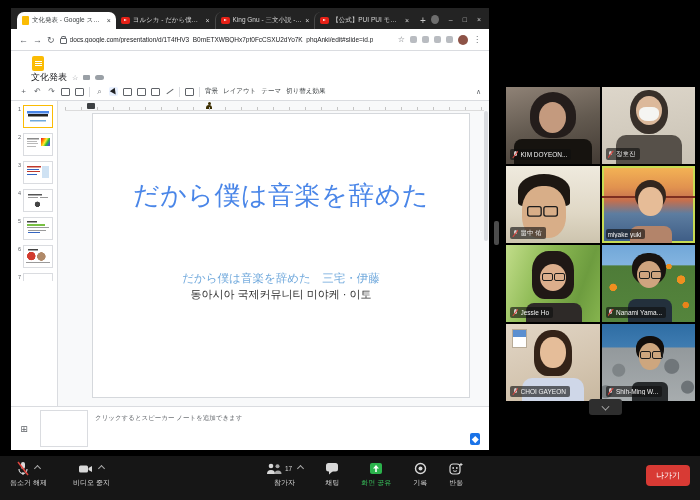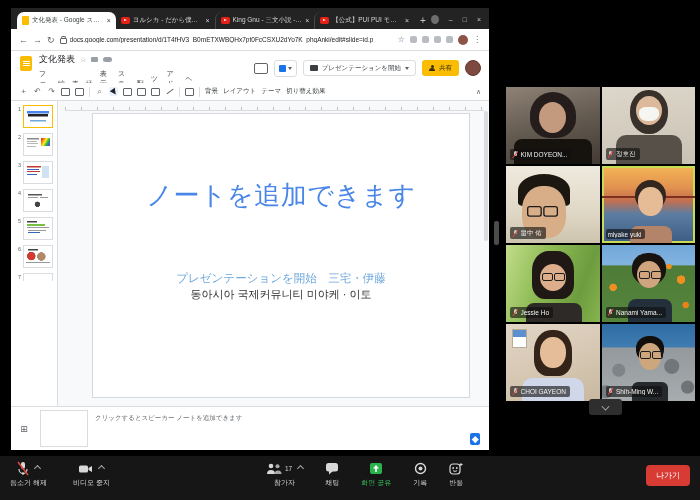--- a/index.html
+++ b/index.html
@@ -30,21 +30,21 @@
   .omnibox{flex:1;display:flex;align-items:center;gap:3px;min-width:0;}
   .lock{width:5px;height:4px;border:1px solid #5f6368;border-radius:1px;position:relative;margin-top:2px;flex:none;}
   .lock::before{content:"";position:absolute;left:0.6px;top:-3px;width:2.6px;height:2.6px;
                 border:1px solid #5f6368;border-bottom:none;border-radius:2px 2px 0 0;}
   .url{font-size:6.5px;color:#202124;white-space:nowrap;overflow:hidden;text-overflow:ellipsis;}
   .star{color:#5f6368;font-size:8px;}
   .ext{width:7px;height:7px;border-radius:2px;background:#b9bcc1;flex:none;}
   .avatar-sm{width:10px;height:10px;border-radius:50%;background:#8d5347;flex:none;}
   .kebab{color:#5f6368;font-size:8px;}
   
-  .appbar{height:30px;display:flex;padding:2px 8px 0 8px;background:#fff;}
+  .appbar{height:30px;display:flex;padding:2px 8px 0 20px;background:#fff;flex-direction:column;}
   .slides-logo{width:12px;height:15px;background:#fbbc04;border-radius:2px;margin:3px 7px 0 1px;position:relative;flex:none;}
   .slides-logo::after{content:"";position:absolute;left:2.5px;top:5px;width:7px;height:5px;
      background:linear-gradient(#fff 0 1px,transparent 1px 2px,#fff 2px 3px,transparent 3px 4px,#fff 4px 5px);}
   .doc-block{flex:1;min-width:0;}
   .doc-row{display:flex;align-items:center;gap:5px;}
   .doc-title{font-size:9px;color:#202124;}
   .doc-ic{color:#80868b;font-size:7px;}
   .doc-folder{width:7px;height:5px;background:#9aa0a6;border-radius:1px;}
   .doc-cloud{width:9px;height:5px;background:#9aa0a6;border-radius:3px;}
   .menu-row{display:flex;gap:7px;font-size:7px;color:#3c4043;margin-top:3px;align-items:center;}
@@ -357,22 +357,22 @@
           <span class="thumb th6"></span>
         </div>
         <div class="thumb-row">
           <span class="tnum">7</span>
           <span class="thumb th7"></span>
         </div>
       </div>
       <div class="canvas">
         <div class="ruler"></div>
         <div class="slide">
-          <div class="s-title-ja">ノートを追加できます</div>
-          <div class="s-sub-ja">プレゼンテーションを開始　三宅・伊藤</div>
+          <div class="s-title-ja">だから僕は音楽を辞めた</div>
+          <div class="s-sub-ja">だから僕は音楽を辞めた　三宅・伊藤</div>
           <div class="s-sub-ko">동아시아 국제커뮤니티 미야케 · 이토</div>
         </div>
         <div class="vscroll"></div>
       </div>
     </div>
 
     <div class="notesbar">
       <span class="grid-toggle">⊞</span>
       <span class="notes-mini"></span>
       <span class="notes-text">クリックするとスピーカー ノートを追加できます</span>

